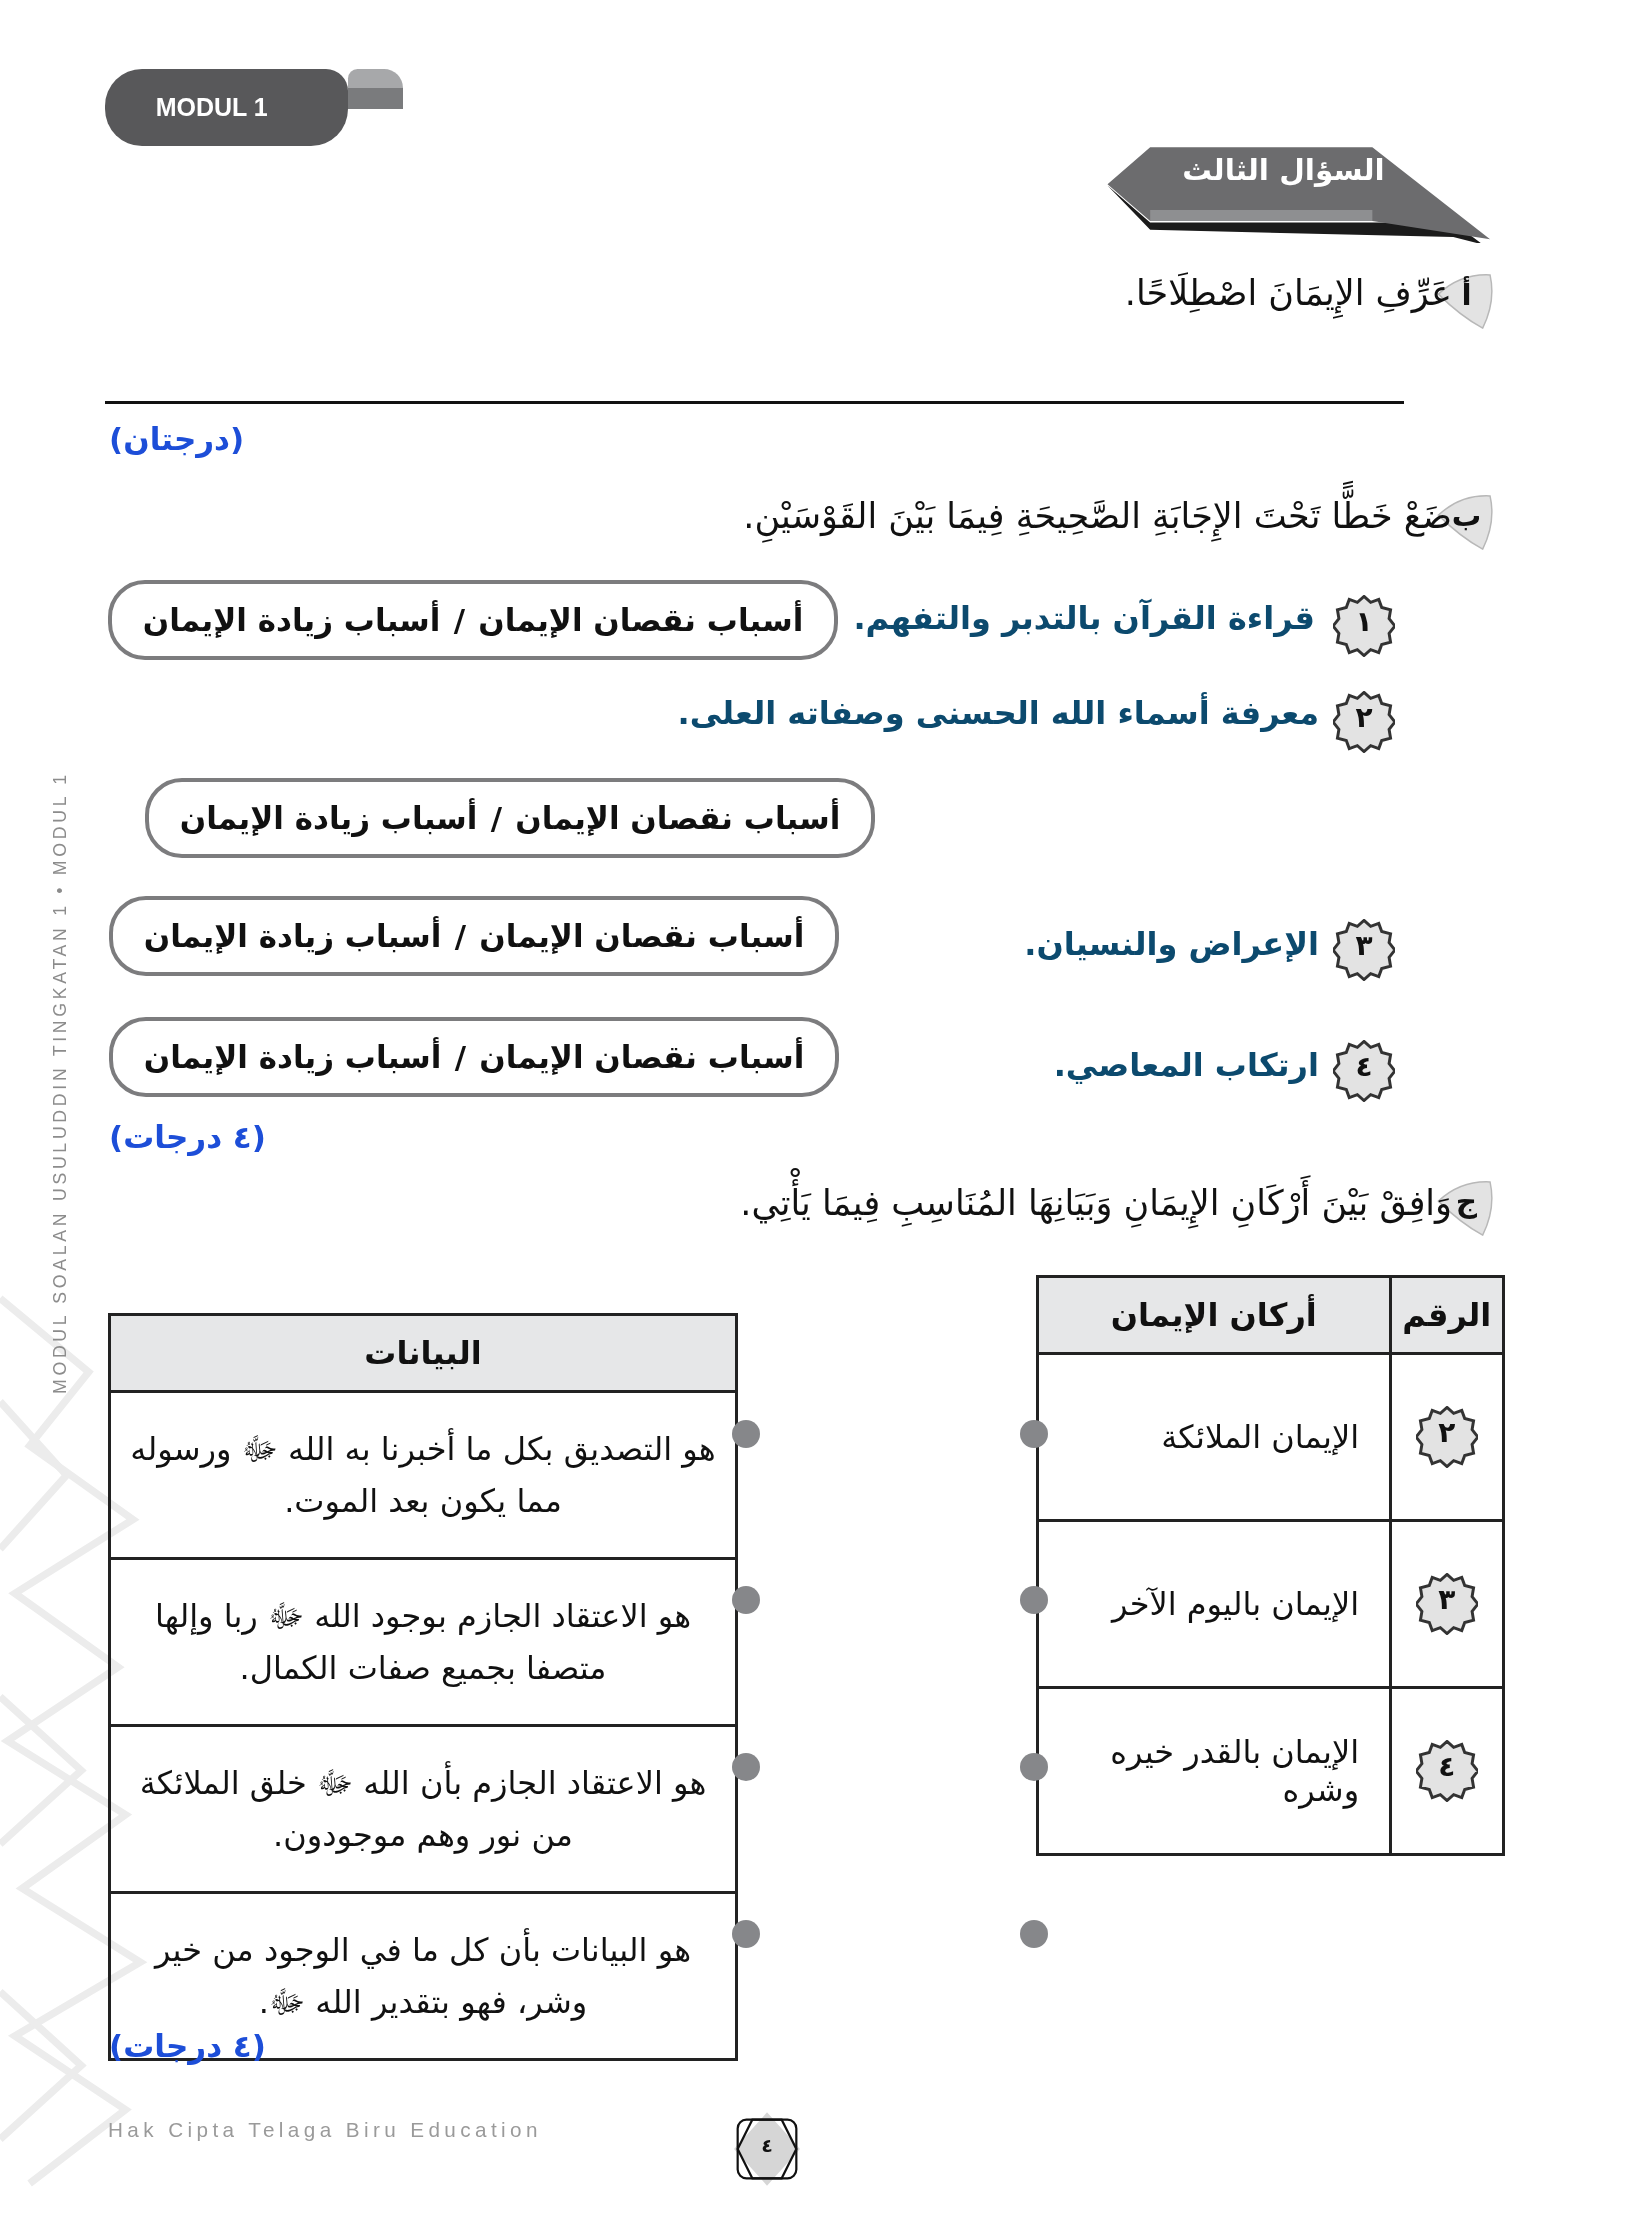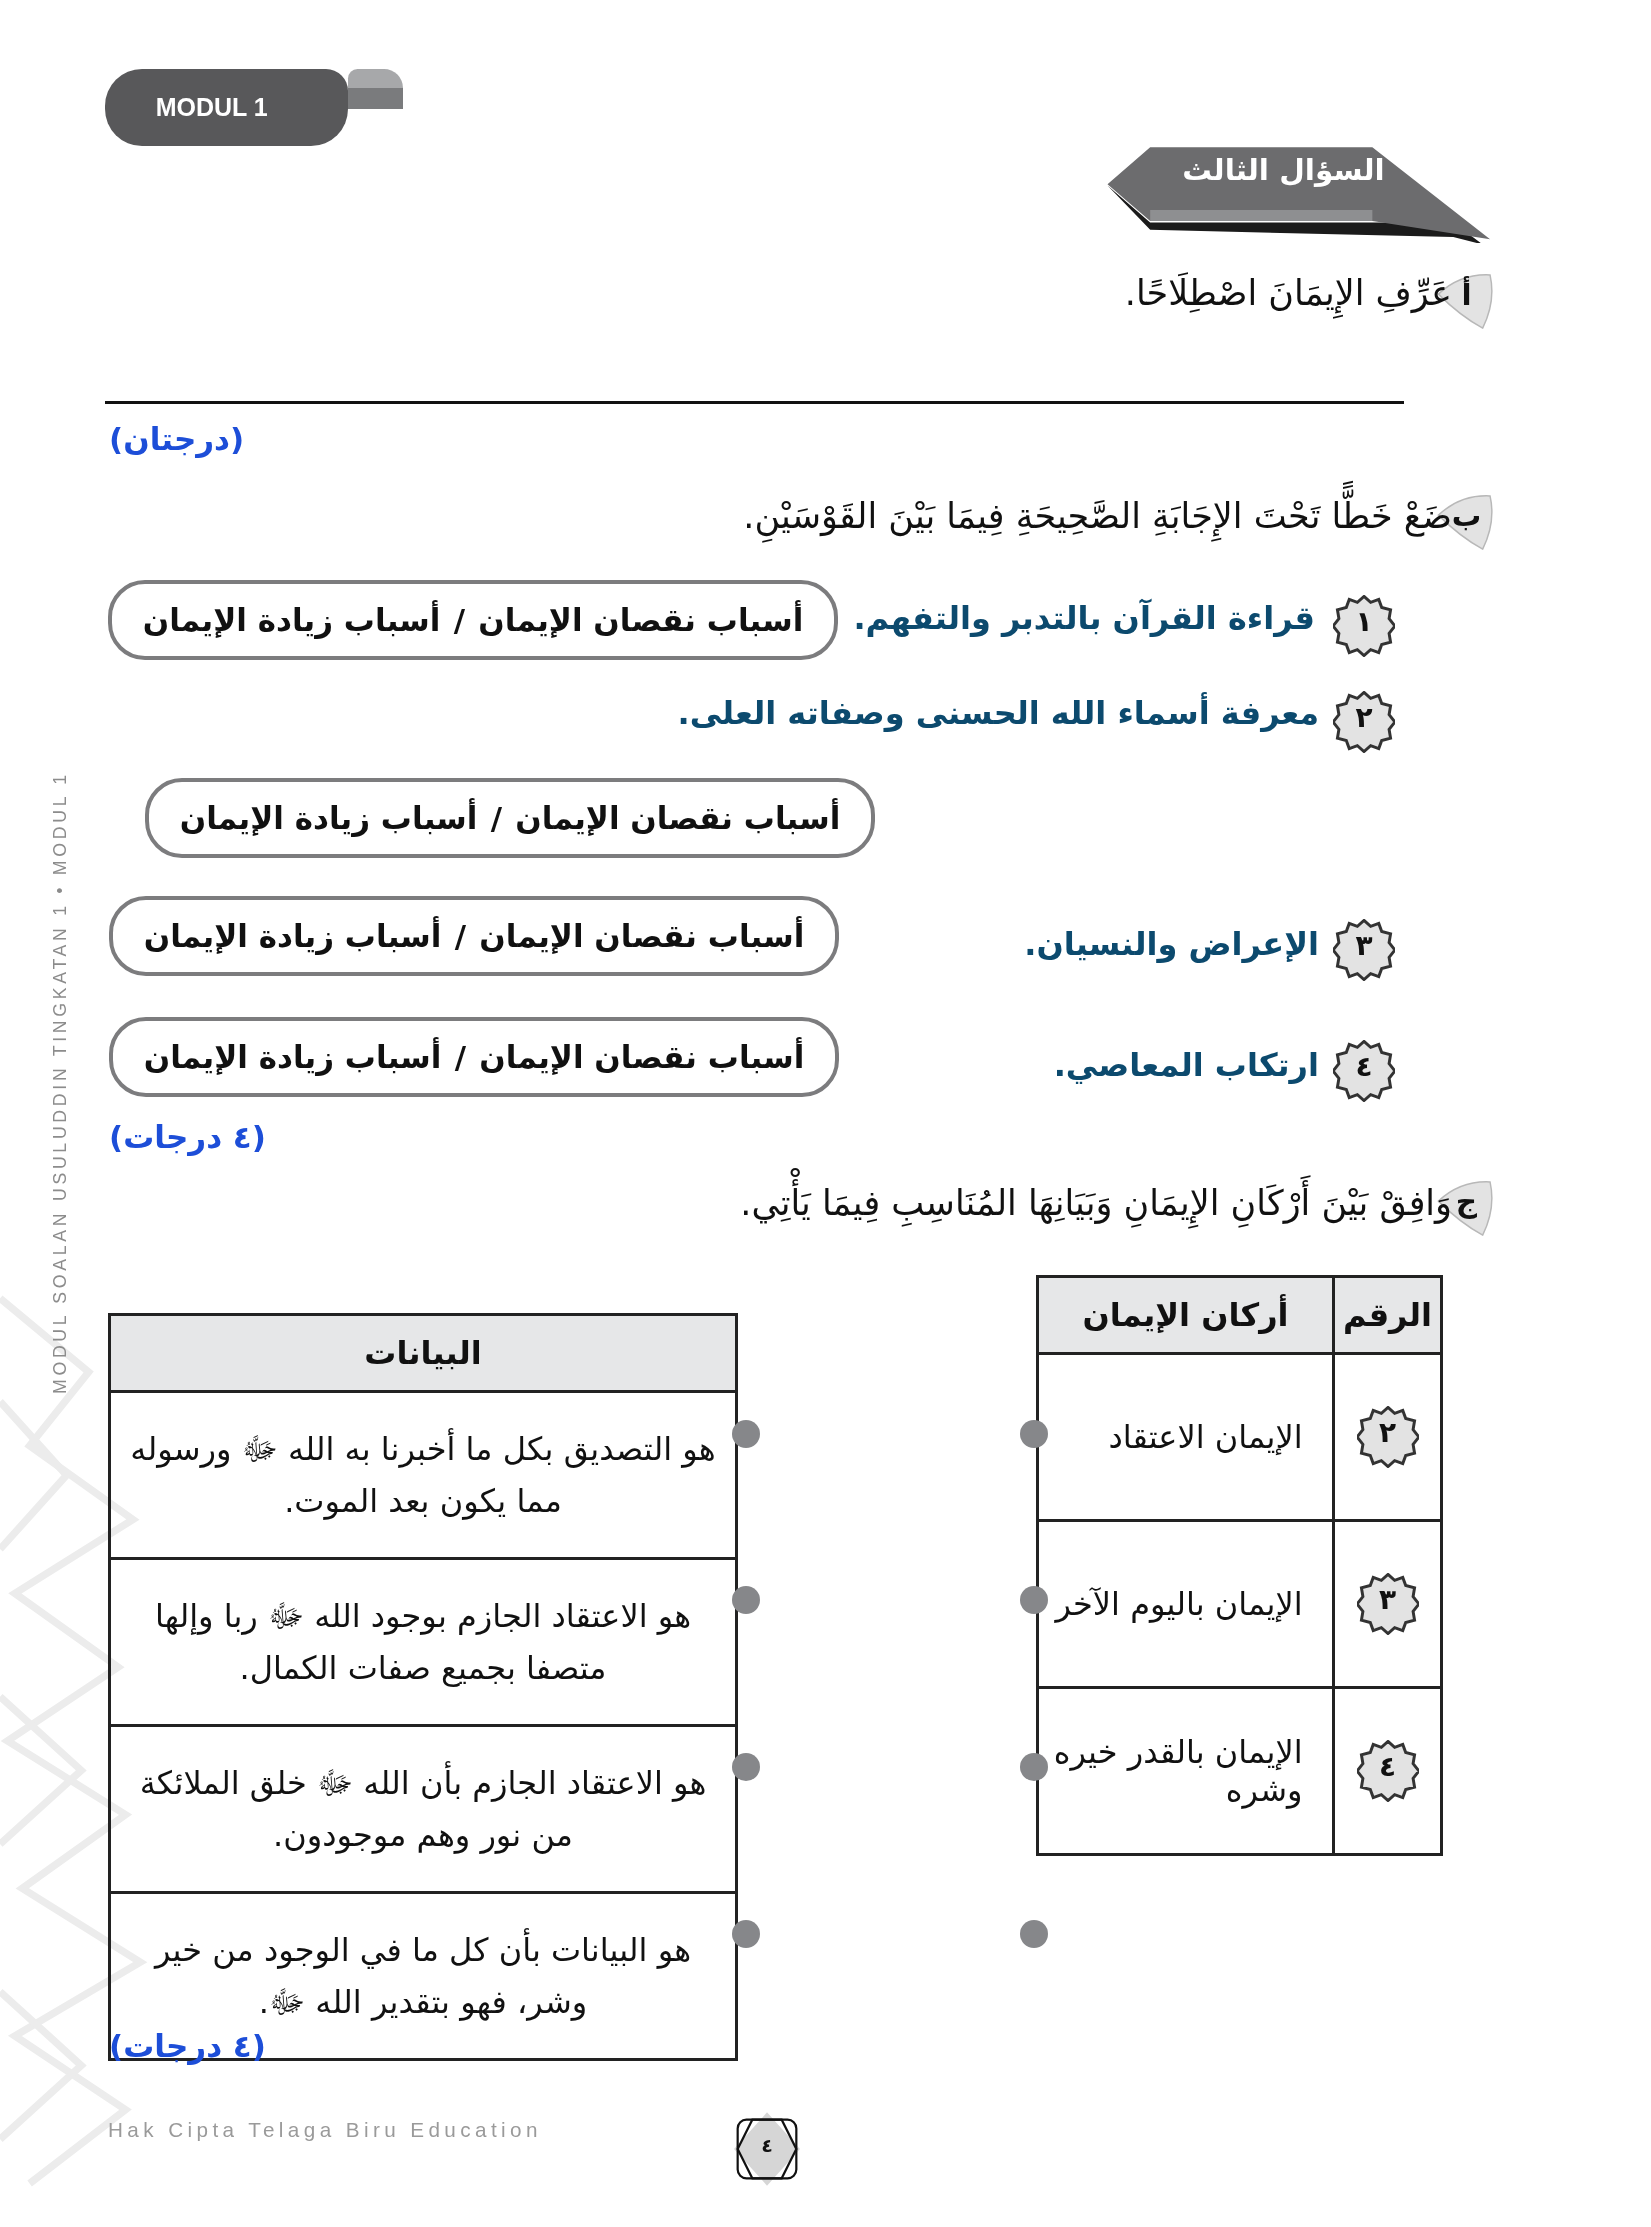--- a/index.html
+++ b/index.html
@@ -78,21 +78,21 @@
     display: flex; align-items: center; justify-content: center; background: #fff;
     cursor: pointer;
   }
   .choice-box .opt { font-size: 31px; font-weight: bold; direction: rtl; color: #111; }
   .choice-box .sep { font-size: 31px; font-weight: bold; margin: 0 13.3px; color: #111; }
 
   
   table { border-collapse: collapse; position: absolute; }
   td, th { border: 3px solid #222; padding: 0; }
   th { background: #e6e7e8; font-size: 32px; font-weight: bold; height: 74px; direction: rtl; }
-  .rukn-table { left: 1036px; top: 1275px; width: 407px; }
+  .rukn-table { left: 1036px; top: 1275px; width: 469px; }
   .rukn-table td.num-cell { width: 111px; position: relative; }
   .rukn-table td.rukn-cell { width: 359px; font-size: 32px; direction: rtl; text-align: right; padding-right: 29.5px; box-sizing: border-box; }
   .bayan-table { left: 108px; top: 1275px; width: 630px; margin-top: 38px; }
   .bayan-table td { font-size: 32px; direction: rtl; text-align: center; padding: 0 16px; line-height: 52px; }
   .rukn-table tr.row, .bayan-table tr.row { height: 167px; }
   .num-cell .num-badge { position: relative; margin: 0 auto; display: block; }
 
   .dot { position: absolute; width: 28px; height: 28px; border-radius: 50%; background: #86878a; cursor: pointer; }
 
   .footer-copy {
@@ -216,21 +216,21 @@
 </div>
 <div class="q-text" style="top:1183px;">وَافِقْ بَيْنَ أَرْكَانِ الإِيمَانِ وَبَيَانِهَا المُنَاسِبِ فِيمَا يَأْتِي.</div>
 
 <table class="rukn-table">
   <tbody>
       <tr>
     <th>أركان الإيمان</th>
     <th>الرقم</th>
   </tr>
   <tr class="row">
-    <td class="rukn-cell">الإيمان الاعتقاد</td>
+    <td class="rukn-cell">الإيمان الملائكة</td>
     <td class="num-cell">
       <div class="num-badge">
         <svg width="62" height="62" viewBox="0 0 84 84">
               <polygon points="42,2 51,10 62,6 66,17 78,20 76,32 84,42 76,52 78,64 66,67 62,78 51,74 42,82 33,74 22,78 18,67 6,64 8,52 0,42 8,32 6,20 18,17 22,6 33,10" fill="#e3e3e3" stroke="#333" stroke-width="4"></polygon>
             </svg>
         <span>٢</span>
       </div>
     </td>
   </tr>
   <tr class="row">

